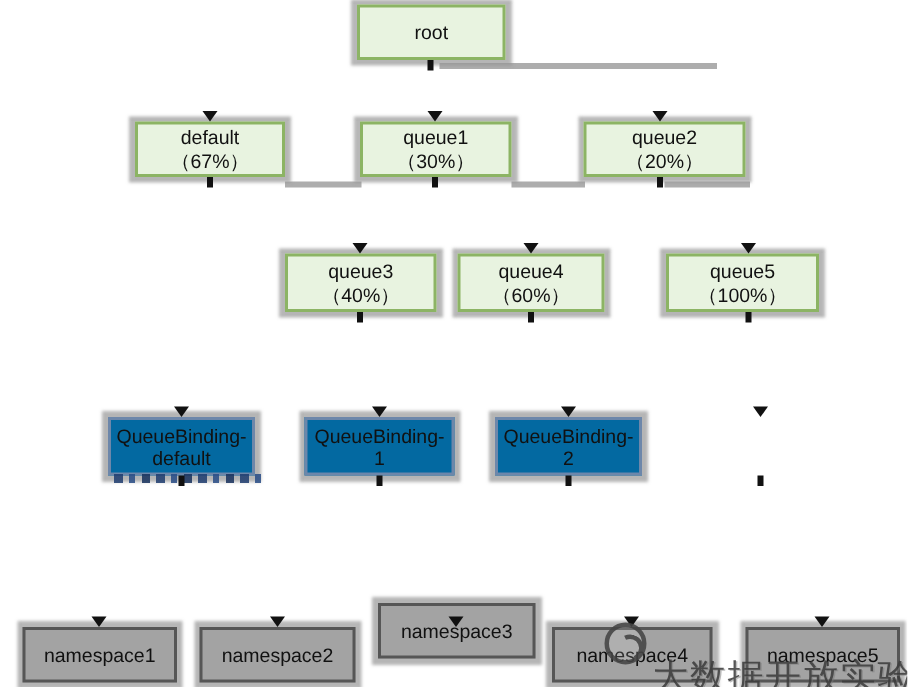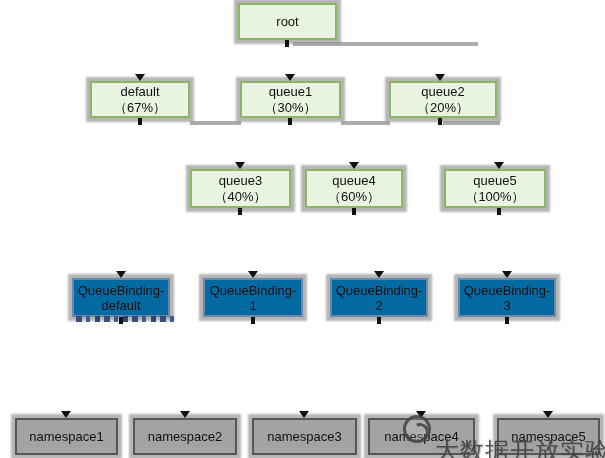--- a/index.html
+++ b/index.html
@@ -78,33 +78,30 @@
 
   <div class="node blue" style="left:72px;top:278px;width:98px;height:39px">
     <span>QueueBinding-default</span>
   </div>
   <div class="node blue" style="left:203px;top:278px;width:100px;height:39px">
     <span>QueueBinding-1</span>
   </div>
   <div class="node blue" style="left:330px;top:278px;width:98px;height:39px">
     <span>QueueBinding-2</span>
   </div>
-  <div class="node blue" style="left:458px;top:278px;width:98px;height:39px">
-    <span>QueueBinding-3</span>
-  </div>
 
   <div class="artifact"></div>
 
   <div class="node gray" style="left:15px;top:418px;width:103px;height:37px">
     <span>namespace1</span>
   </div>
   <div class="node gray" style="left:133px;top:418px;width:104px;height:37px">
     <span>namespace2</span>
   </div>
-  <div class="node gray" style="left:252px;top:418px;width:105px;height:37px">
+  <div class="node gray" style="left:252px;top:402px;width:105px;height:37px">
     <span>namespace3</span>
   </div>
   <div class="node gray" style="left:368px;top:418px;width:107px;height:37px">
     <span>namespace4</span>
   </div>
   <div class="node gray" style="left:497px;top:418px;width:103px;height:37px">
     <span>namespace5</span>
   </div>
 
   <div class="stub" style="left:285px;top:40px"></div>

